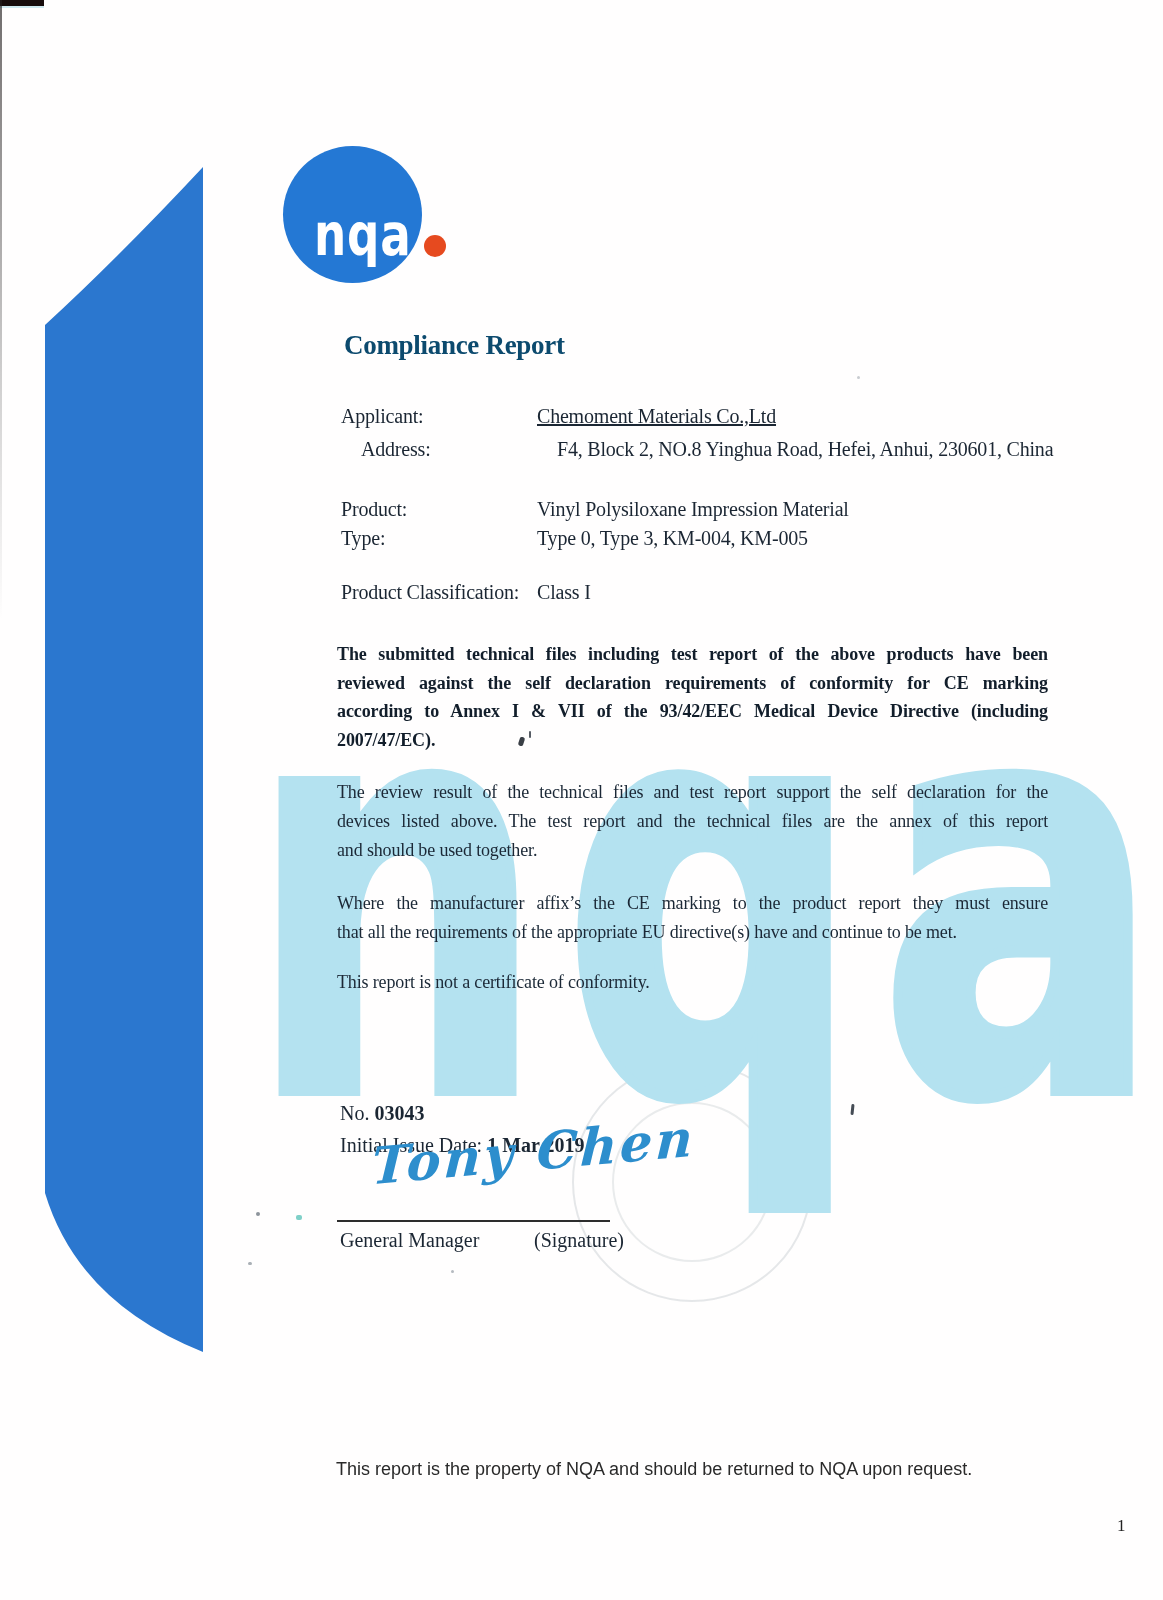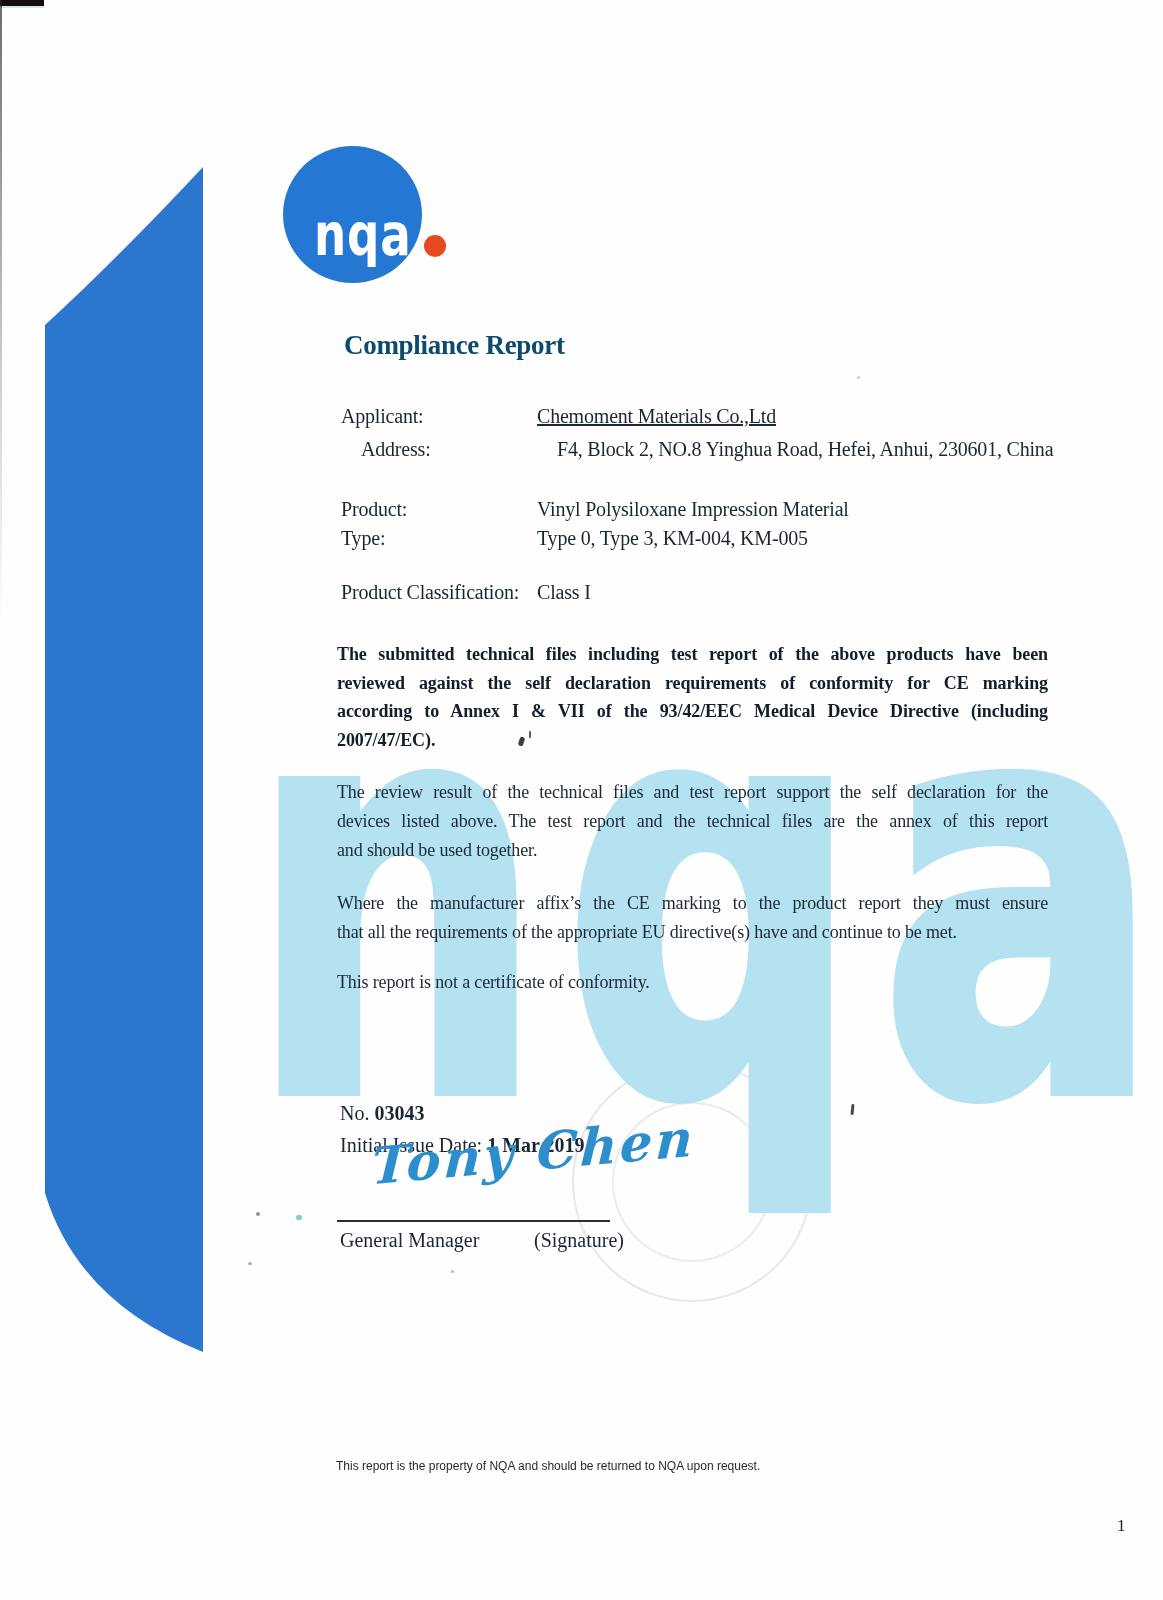--- a/index.html
+++ b/index.html
@@ -58,21 +58,21 @@
     position:absolute;left:372px;top:1136px;z-index:4;
     font-family:"DejaVu Serif", serif;font-style:italic;font-weight:bold;
     font-size:51px;color:#2d8ecd;letter-spacing:3px;
     transform:rotate(-5deg) skewX(-8deg);transform-origin:0 50%;
     white-space:nowrap;
   }
   .sig-line{position:absolute;left:337px;top:1220px;width:273px;height:2px;background:#2d2d2d;z-index:4;}
   .gm{position:absolute;left:340px;top:1229px;font-size:20px;z-index:4;font-family:Liberation Serif, serif;}
   .sig-note{position:absolute;left:534px;top:1229px;font-size:20px;z-index:4;}
   .footer{position:absolute;left:336px;top:1459px;
-    font-family:"Liberation Sans", sans-serif;font-size:12px;color:#2a2a2a;z-index:4;}
+    font-family:"Liberation Sans", sans-serif;font-size:18px;color:#2a2a2a;z-index:4;}
   .pagenum{position:absolute;left:1117px;top:1516px;font-size:17px;color:#222;z-index:4;}
 </style>
 </head>
 <body>
 
 <div class="page">
 
   <div class="corner-bar"></div>
   <div class="corner-underline"></div>
   <div class="edge-line"></div>

